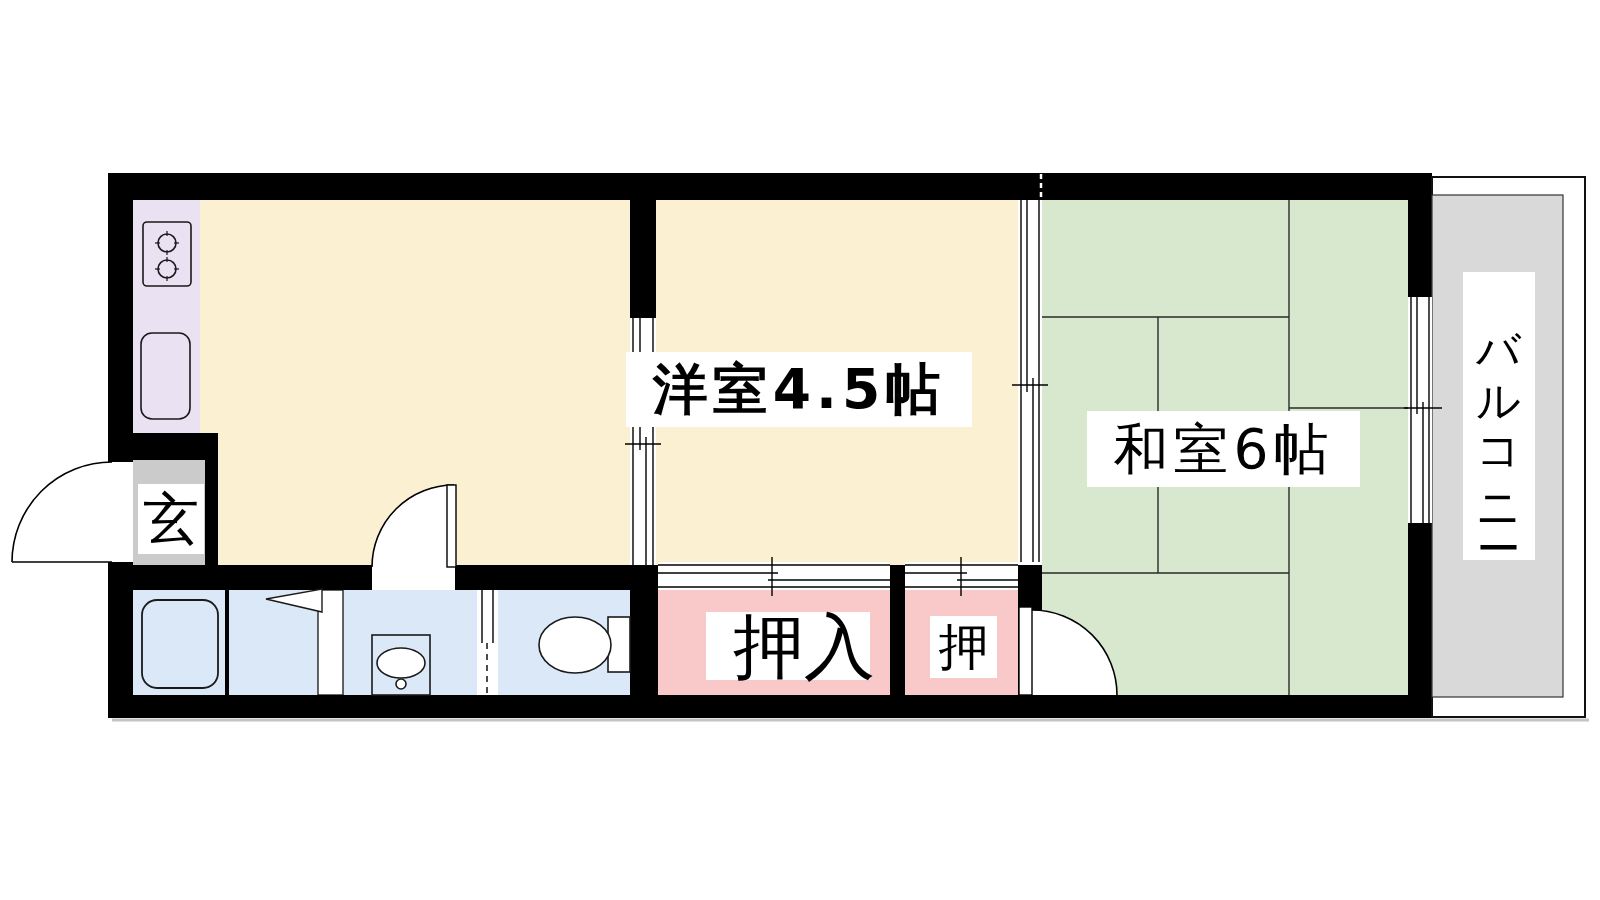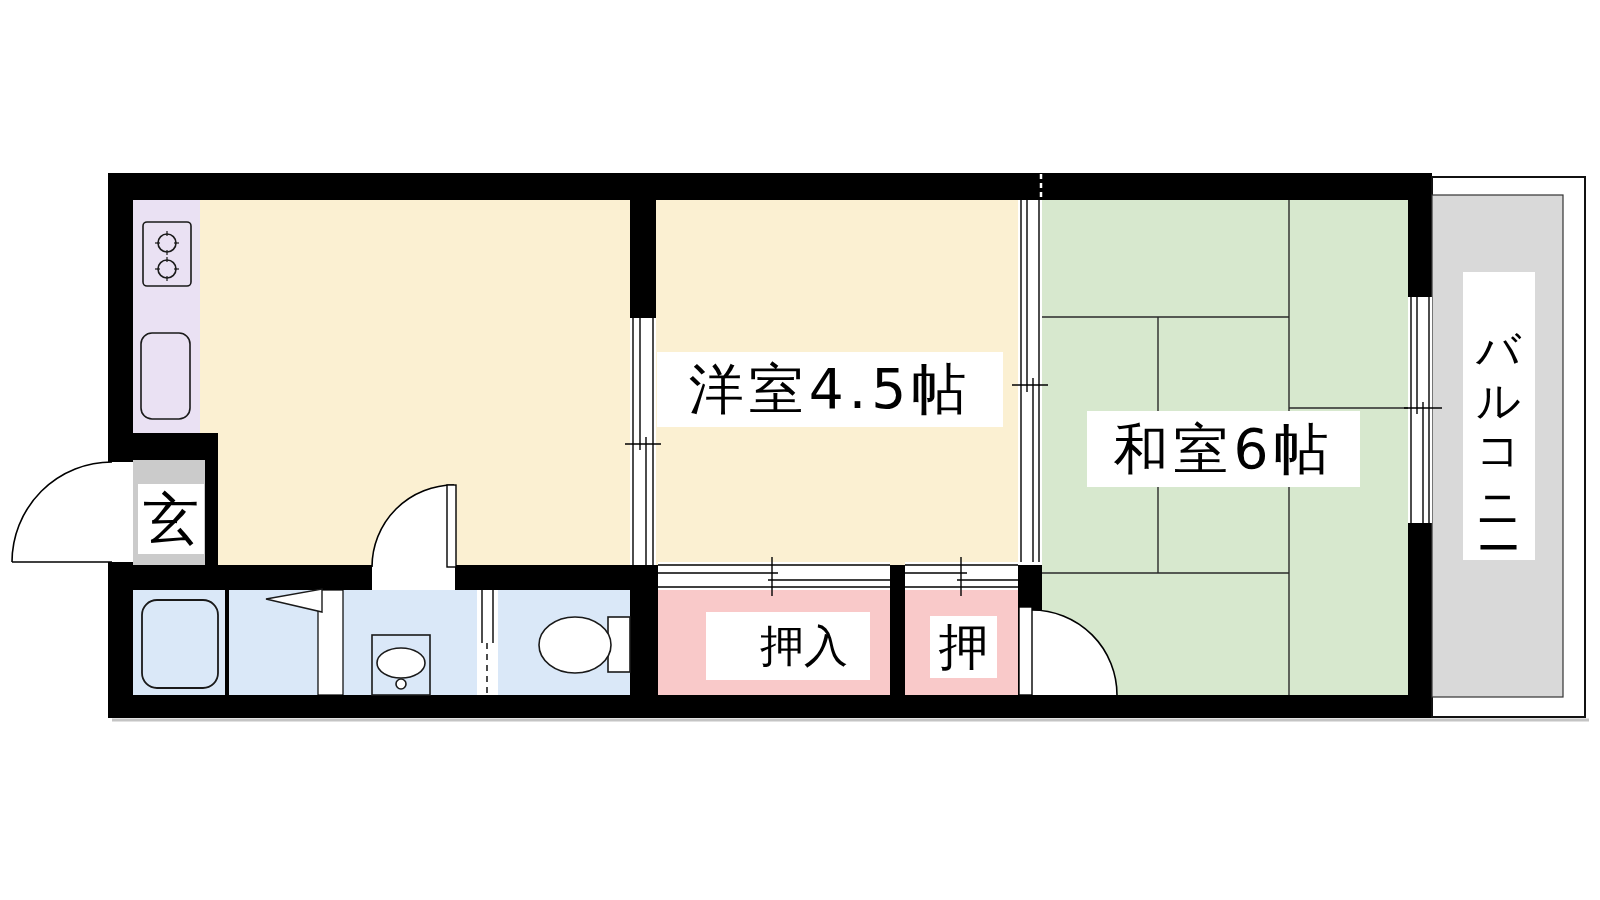--- a/index.html
+++ b/index.html
@@ -8,26 +8,26 @@
     --label_bg:#FFFFFF; --line:#000000; --shadow:#C4C4C4; --paper:#FFFFFF;
   }
   html,body{margin:0;padding:0;background:var(--paper);}
   #stage{position:relative;width:1600px;height:900px;background:var(--paper);overflow:hidden;
          font-family:"DejaVu Sans","Liberation Sans",sans-serif;}
   #plan-svg{position:absolute;left:0;top:0;}
   .lbl{position:absolute;background:var(--label_bg);color:#000;
        display:flex;align-items:center;justify-content:center;
        white-space:nowrap;line-height:1;}
   #lbl-dk      {left:252px; top:352px; width:255px; height:76px; font-size:57px; letter-spacing:4px;}
-  #lbl-western {left:657px; top:352px; width:346px; height:75px; font-size:55px; letter-spacing:5px;}
+  #lbl-western {left:626px; top:352px; width:346px; height:75px; font-size:55px; letter-spacing:5px;font-weight:bold;}
   #lbl-japanese{left:1087px;top:411px; width:273px; height:76px; font-size:55px; letter-spacing:5px;}
   #lbl-balcony {left:1463px;top:272px; width:72px;  height:288px;font-size:44px; letter-spacing:6px;
                 writing-mode:vertical-rl;text-orientation:mixed;}
   #lbl-genkan  {left:138px; top:484px; width:66px;  height:70px; font-size:56px;}
-  #lbl-oshiire {left:706px; top:612px; width:132px; height:68px; font-size:44px;padding-left:32px;}
+  #lbl-oshiire {left:706px; top:612px; width:132px; height:68px; font-size:71px;padding-left:32px;}
   #lbl-oshi    {left:930px; top:616px; width:67px;  height:62px; font-size:50px;}
 </style>
 </head>
 <body>
 
 <div id="stage">
   <svg id="plan-svg" width="1600" height="900" viewBox="0 0 1600 900">
 
     <g>
       <rect x="108" y="173" width="1324" height="545" style="fill:var(--wall)"></rect>

